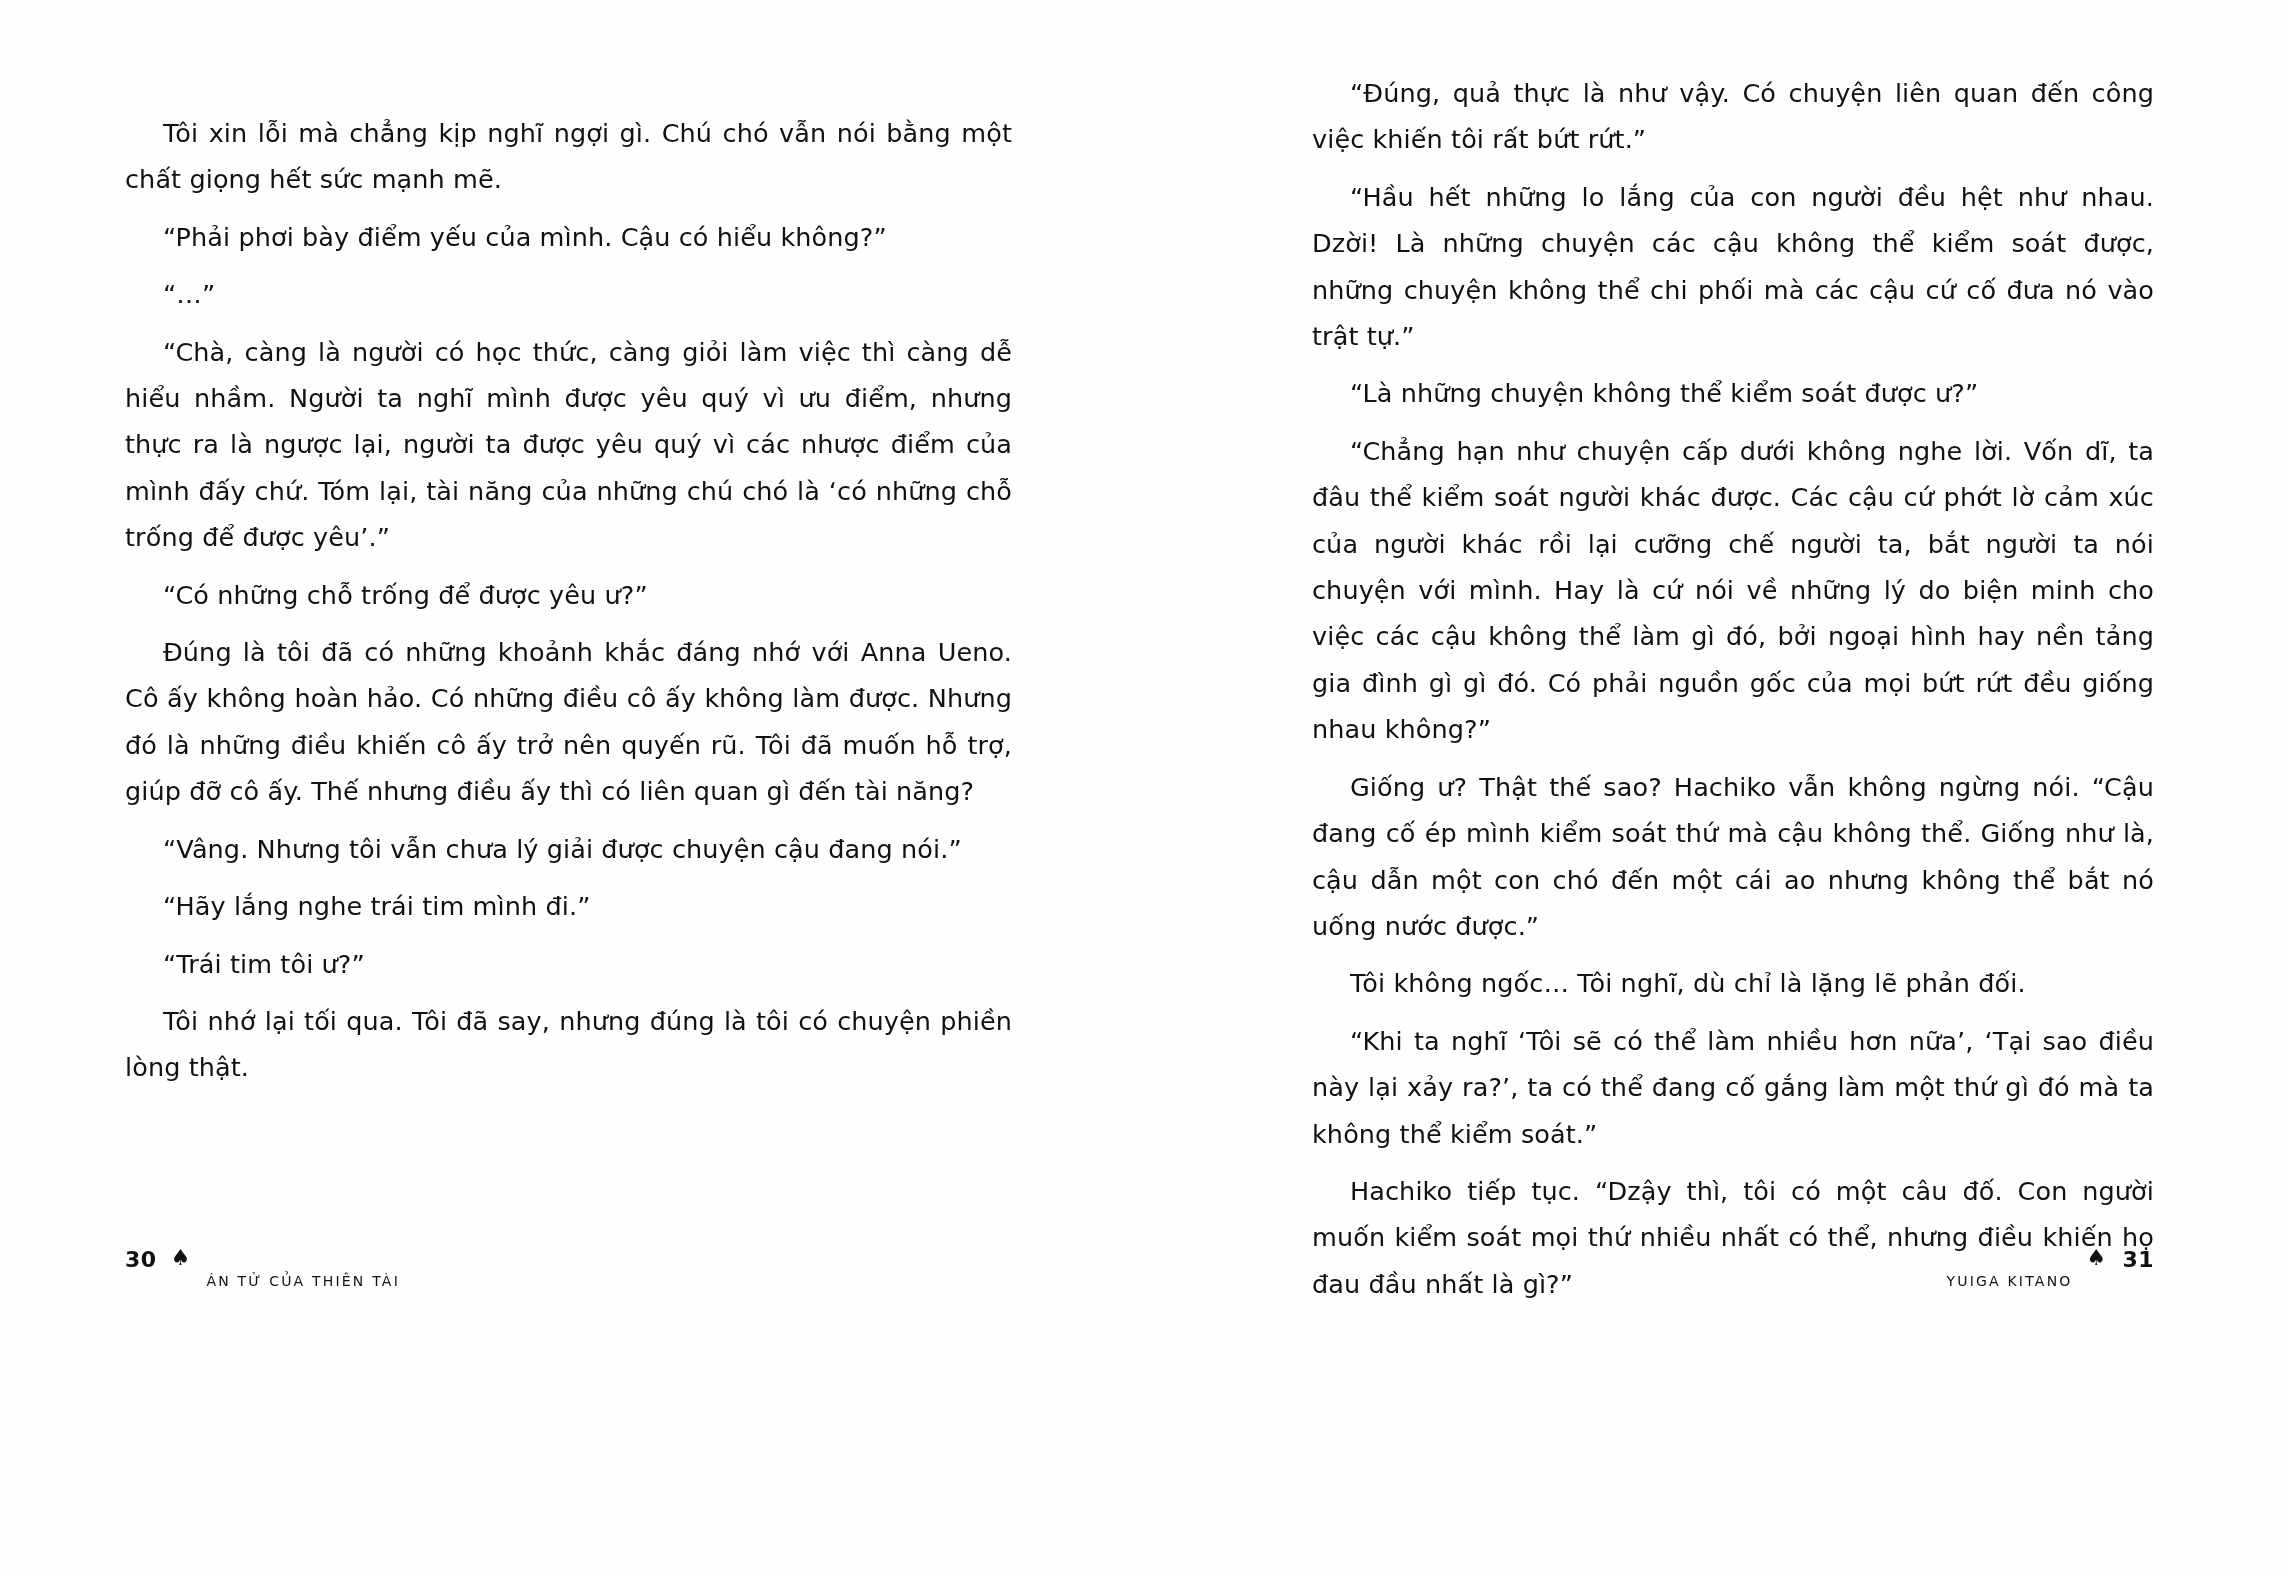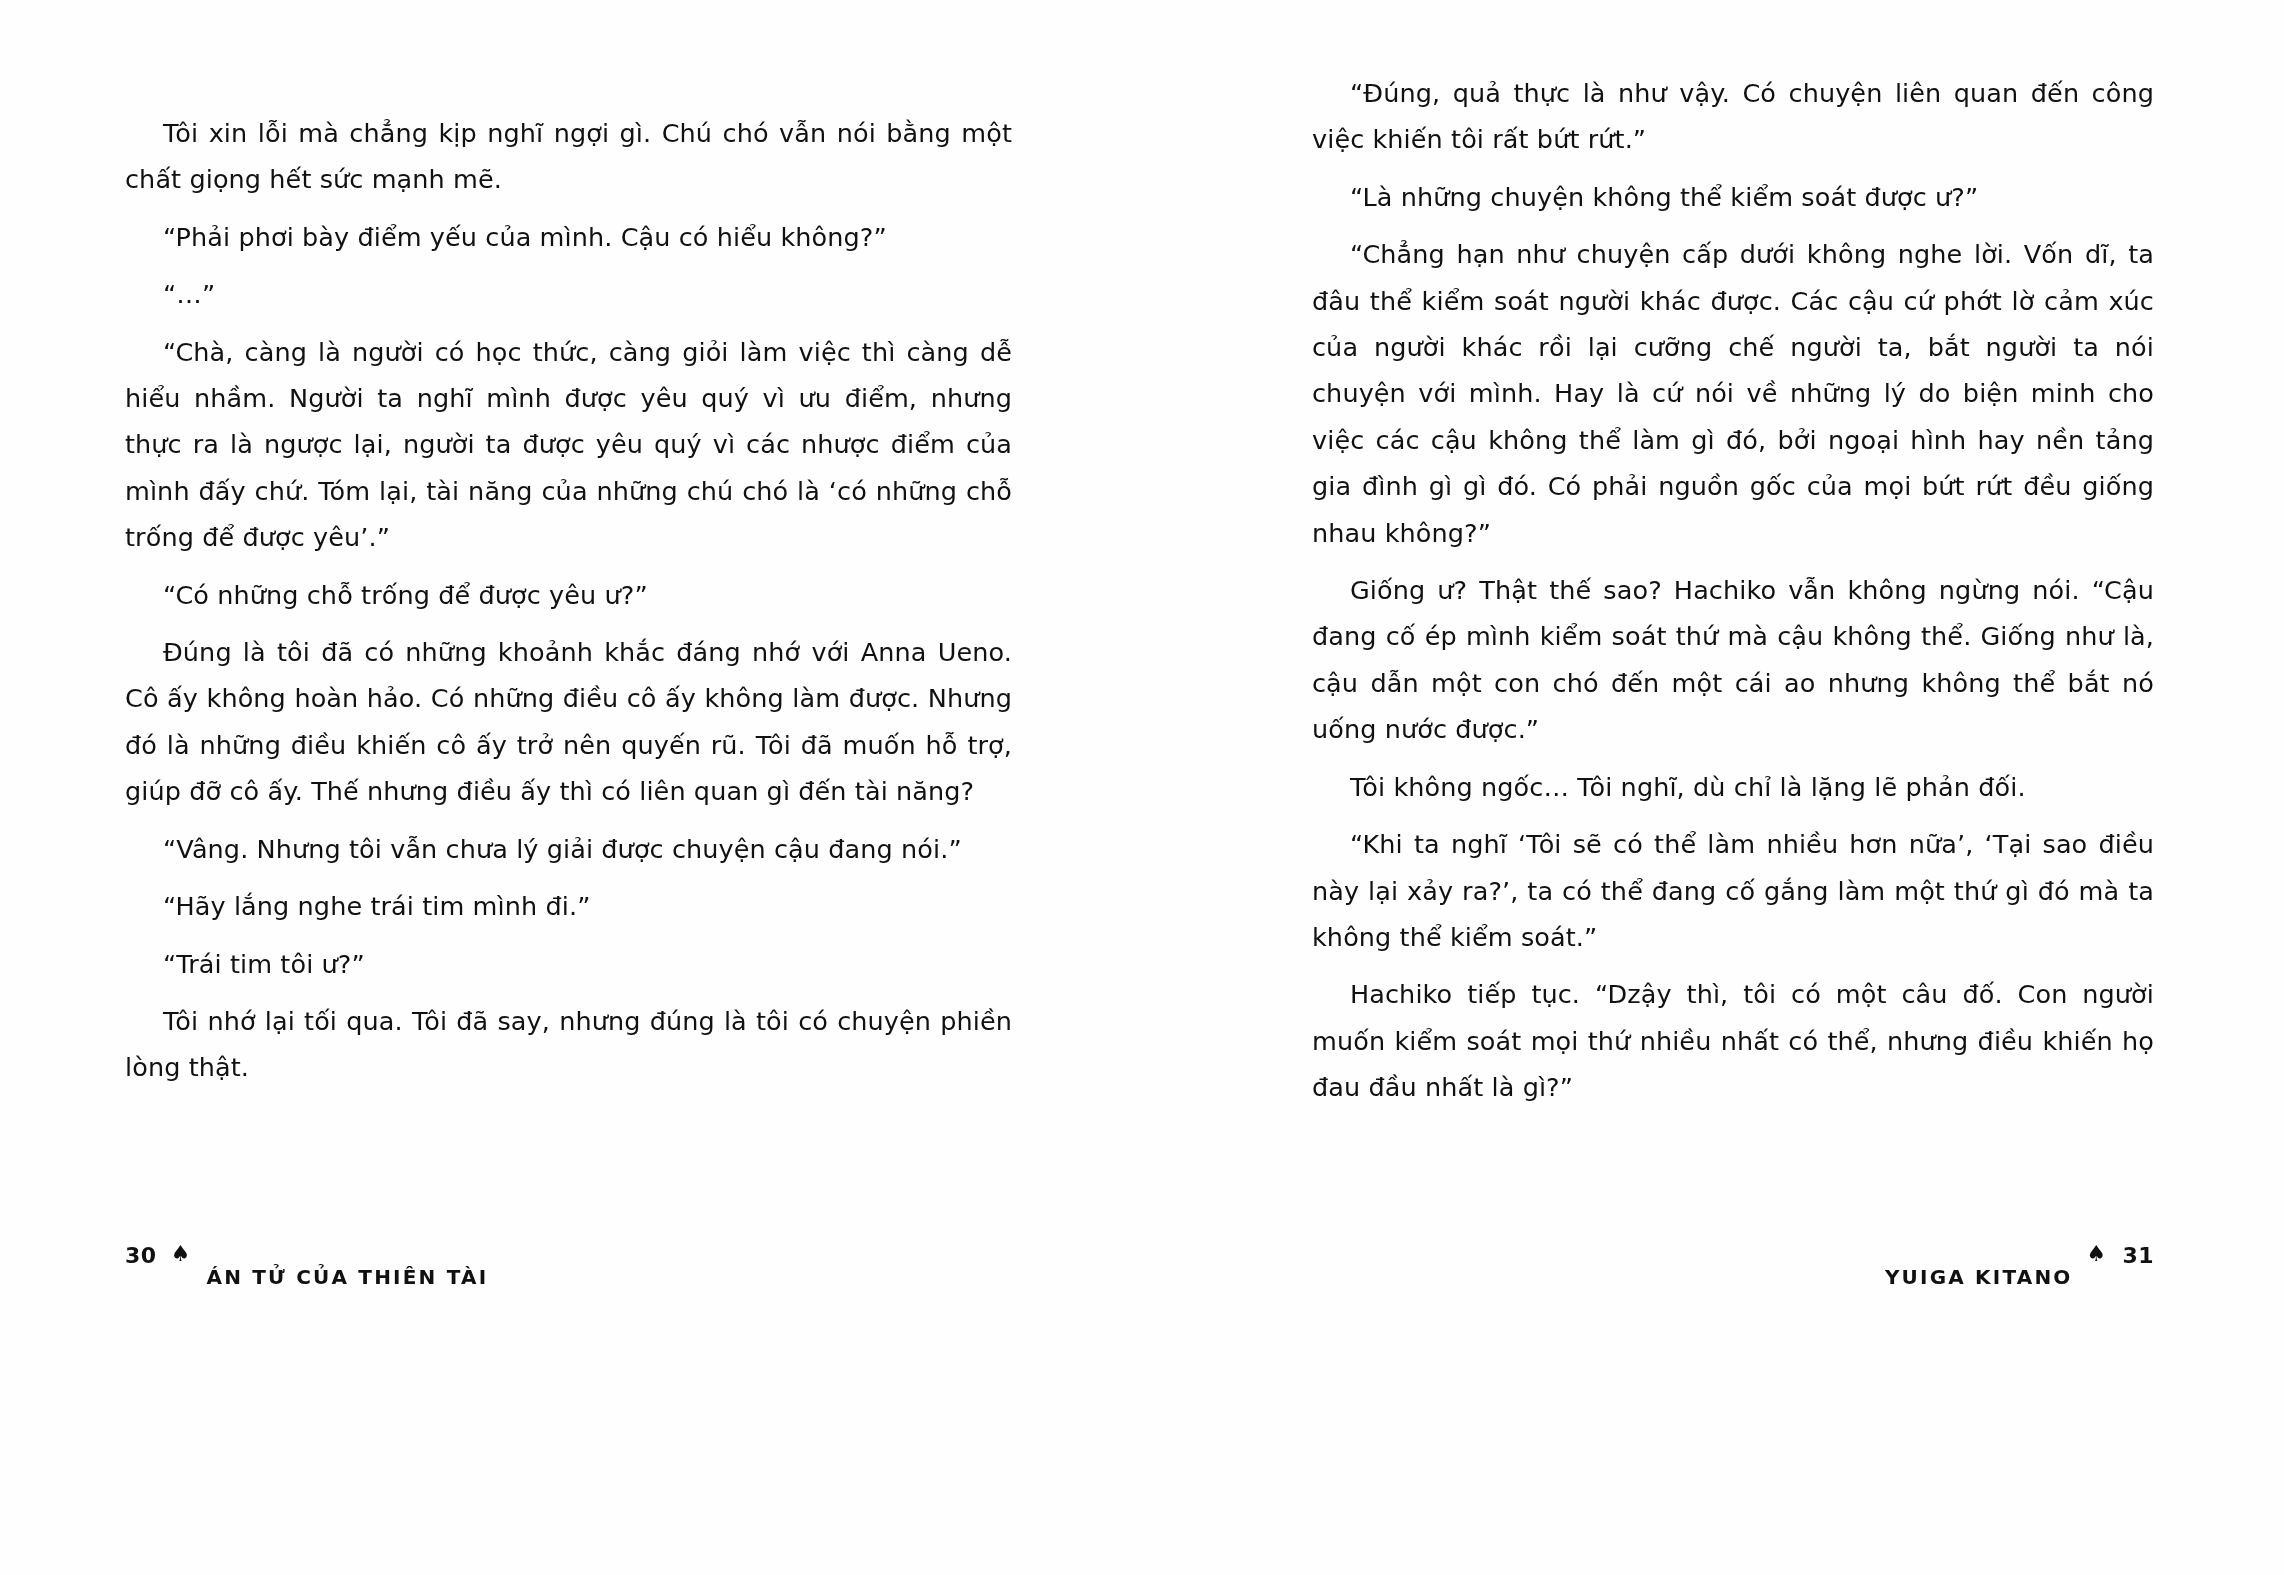--- a/index.html
+++ b/index.html
@@ -69,23 +69,23 @@
     font-weight: bold;
     letter-spacing: 0.5px;
   }
   .suit {
     font-size: 22px;
     line-height: 1;
     position: relative;
     top: -1px;
   }
   .running-title {
-    font-size: 20px;
+    font-size: 14px;
     letter-spacing: 2.2px;
-    font-weight: bold;
+    font-weight: normal;
     text-transform: uppercase;
     margin-top: 44px;
   }
 </style>
 </head>
 <body>
 
 <div class="spread">
 
   <div class="page page-left">
@@ -104,20 +104,21 @@
     <div class="footer footer-left">
       <span class="folio">30</span>
       <span class="suit">♠</span>
       <span class="running-title">ÁN TỬ CỦA THIÊN TÀI</span>
     </div>
   </div>
 
   <div class="page page-right">
     <div class="body-text">
       <p>“Đúng, quả thực là như vậy. Có chuyện liên quan đến công việc khiến tôi rất bứt rứt.”</p>
+      <p>“Hầu hết những lo lắng của con người đều hệt như nhau. Dzời! Là những chuyện các cậu không thể kiểm soát được, những chuyện không thể chi phối mà các cậu cứ cố đưa nó vào trật tự.”</p>
       <p>“Là những chuyện không thể kiểm soát được ư?”</p>
       <p>“Chẳng hạn như chuyện cấp dưới không nghe lời. Vốn dĩ, ta đâu thể kiểm soát người khác được. Các cậu cứ phớt lờ cảm xúc của người khác rồi lại cưỡng chế người ta, bắt người ta nói chuyện với mình. Hay là cứ nói về những lý do biện minh cho việc các cậu không thể làm gì đó, bởi ngoại hình hay nền tảng gia đình gì gì đó. Có phải nguồn gốc của mọi bứt rứt đều giống nhau không?”</p>
       <p>Giống ư? Thật thế sao? Hachiko vẫn không ngừng nói. “Cậu đang cố ép mình kiểm soát thứ mà cậu không thể. Giống như là, cậu dẫn một con chó đến một cái ao nhưng không thể bắt nó uống nước được.”</p>
       <p>Tôi không ngốc… Tôi nghĩ, dù chỉ là lặng lẽ phản đối.</p>
       <p>“Khi ta nghĩ ‘Tôi sẽ có thể làm nhiều hơn nữa’, ‘Tại sao điều này lại xảy ra?’, ta có thể đang cố gắng làm một thứ gì đó mà ta không thể kiểm soát.”</p>
       <p>Hachiko tiếp tục. “Dzậy thì, tôi có một câu đố. Con người muốn kiểm soát mọi thứ nhiều nhất có thể, nhưng điều khiến họ đau đầu nhất là gì?”</p>
     </div>
     <div class="footer footer-right">
       <span class="running-title">YUIGA KITANO</span>
       <span class="suit">♠</span>

